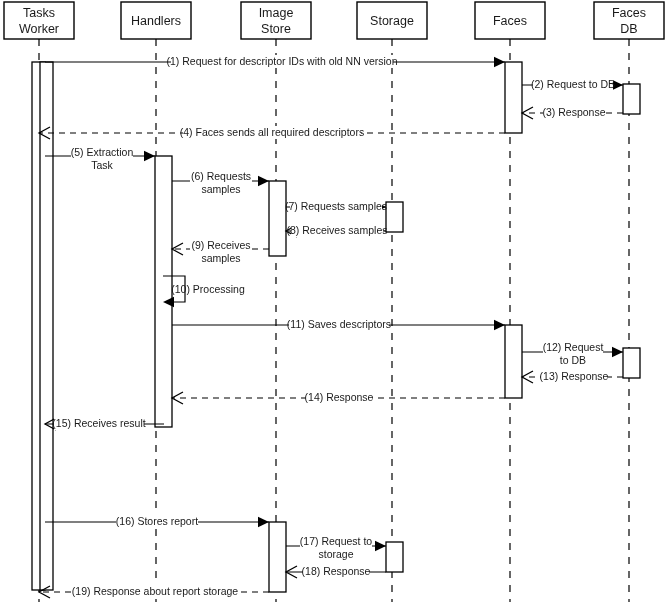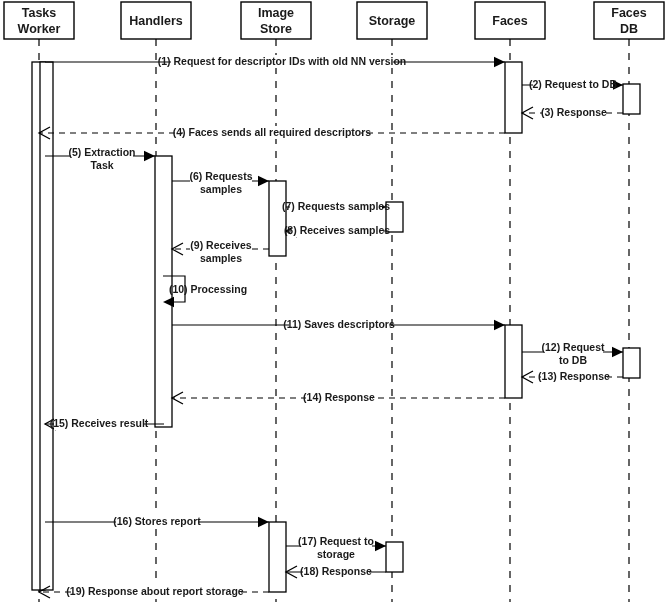--- a/index.html
+++ b/index.html
@@ -7,21 +7,20 @@
     padding: 0;
     background: #ffffff;
   }
   #diagram-root {
     position: relative;
     width: 670px;
     height: 604px;
     background: #ffffff;
     font-family: "Liberation Sans", sans-serif;
     overflow: hidden;
-    font-weight: bold;
   }
   svg.seq {
     display: block;
     width: 670px;
     height: 604px;
   }
   .lifeline-box rect {
     fill: #ffffff;
     stroke: #000000;
     stroke-width: 1.4;

